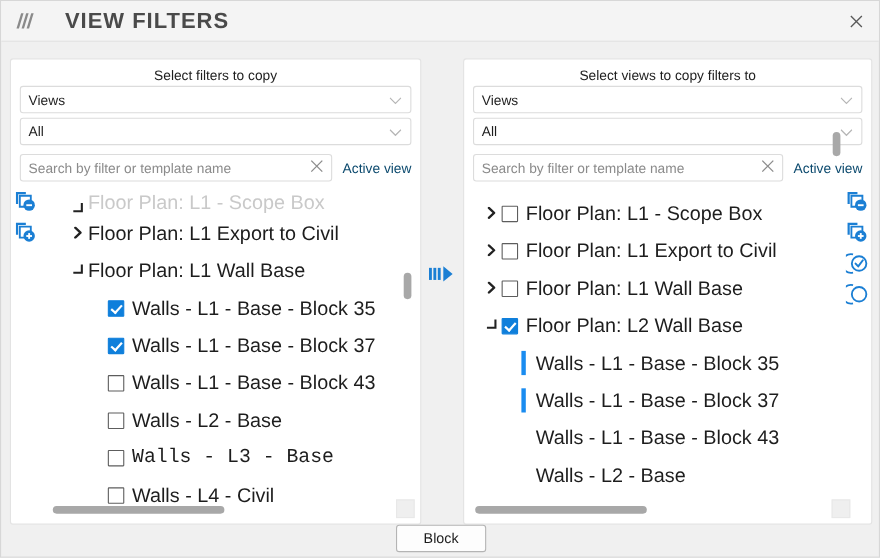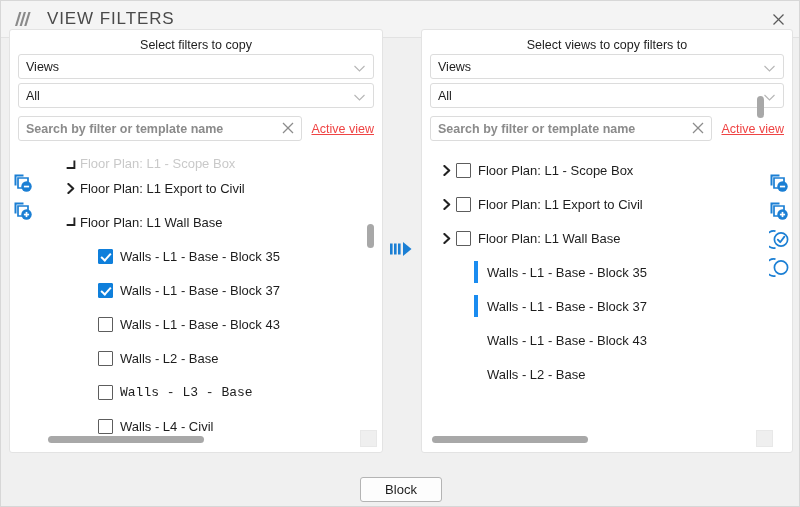--- a/index.html
+++ b/index.html
@@ -32,39 +32,39 @@
     box-sizing: border-box;
     display: flex;
     align-items: center;
   }
   .logo {
     margin-left: 11px;
     width: 24px; height: 20px;
     display: flex; align-items: center;
   }
   .title-text {
-    margin-left: 11px;
-    font-size: 17px;
+    margin-left: 23px;
+    font-size: 20px;
     letter-spacing: 0.9px;
     color: #4a4a4a;
-    font-weight: 400;
+    font-weight: 700;
   }
   .close-btn {
     position: absolute;
     right: 0; top: 0;
     width: 46px; height: 36px;
     display: flex; align-items: center; justify-content: center;
     cursor: pointer;
   }
   .close-btn svg { display:block; }
 
   
   .panel {
     position: absolute;
-    top: 28px;
+    top: 52px;
     width: 374px;
     height: 424px;
     background: #ffffff;
     border: 1px solid #e3e3e3;
     border-radius: 3px;
     box-sizing: border-box;
   }
   .panel.left  { left: 8px; }
   .panel.right { left: 420px; width: 372px; }
 
@@ -111,38 +111,36 @@
   .searchbox {
     position: relative;
     flex: 1;
     height: 25px;
     border: 1px solid #dcdcdc;
     border-radius: 3px;
     background: #fff;
     display: flex;
     align-items: center;
     box-sizing: border-box;
-    font-weight: bold;
   }
   .searchbox .ph {
     font-size: 12.5px;
     color: #8b8b8b;
     padding-left: 7px;
   }
   .searchbox .clear {
     position: absolute;
     right: 7px; top: 50%;
     transform: translateY(-50%);
     cursor: pointer;
   }
   .activelink {
     margin-left: 9px;
     font-size: 12.5px;
-    color: #ef4444;
-    text-decoration: underline;
+    color: #0c4a6e;
     cursor: pointer;
     white-space: nowrap;
   }
 
   
   .tree-wrap {
     position: absolute;
     left: 6px;
     top: 122px;
     width: 100%;
@@ -199,21 +197,21 @@
     transform: rotate(42deg);
   }
   .bluebar {
     width: 4px;
     height: 22px;
     flex: 0 0 4px;
     background: #1a8cf0;
     margin-right: 9px;
   }
   .lbl {
-    font-size: 13px;
+    font-size: 18px;
     color: #1d1d1d;
   }
   .lbl.clipped { color: #c9c9c9; }
 
   
   .vthumb {
     position: absolute;
     width: 7px;
     border-radius: 4px;
     background: #a8a8a8;
@@ -444,20 +442,27 @@
             <span class="cb"></span>
             <span class="lbl">Floor Plan: L1 Export to Civil</span>
           </div>
           <div class="row" style="padding-left: 10px;">
             <span class="twisty"><svg width="9" height="11" viewBox="0 0 9 11">
                 <path d="M1.4 1 L6.2 5.5 L1.4 10" fill="none" stroke="#222" stroke-width="2.1" stroke-linecap="round" stroke-linejoin="round"></path>
               </svg></span>
             <span class="cb"></span>
             <span class="lbl">Floor Plan: L1 Wall Base</span>
           </div>
+          <div class="row" style="padding-left: 10px;">
+            <span class="twisty"><svg width="10" height="11" viewBox="0 0 10 11">
+                <path d="M8.4 1.5 L8.4 8 L1.6 8" fill="none" stroke="#222" stroke-width="1.9" stroke-linecap="square"></path>
+              </svg></span>
+            <span class="cb checked"></span>
+            <span class="lbl">Floor Plan: L2 Wall Base</span>
+          </div>
           <div class="row" style="padding-left: 46px;">
             <span class="twisty" style="flex: 0 0 0px; width: 0px;"></span>
             <span class="bluebar"></span>
             <span class="lbl">Walls - L1 - Base - Block 35</span>
           </div>
           <div class="row" style="padding-left: 46px;">
             <span class="twisty" style="flex: 0 0 0px; width: 0px;"></span>
             <span class="bluebar"></span>
             <span class="lbl">Walls - L1 - Base - Block 37</span>
           </div>

